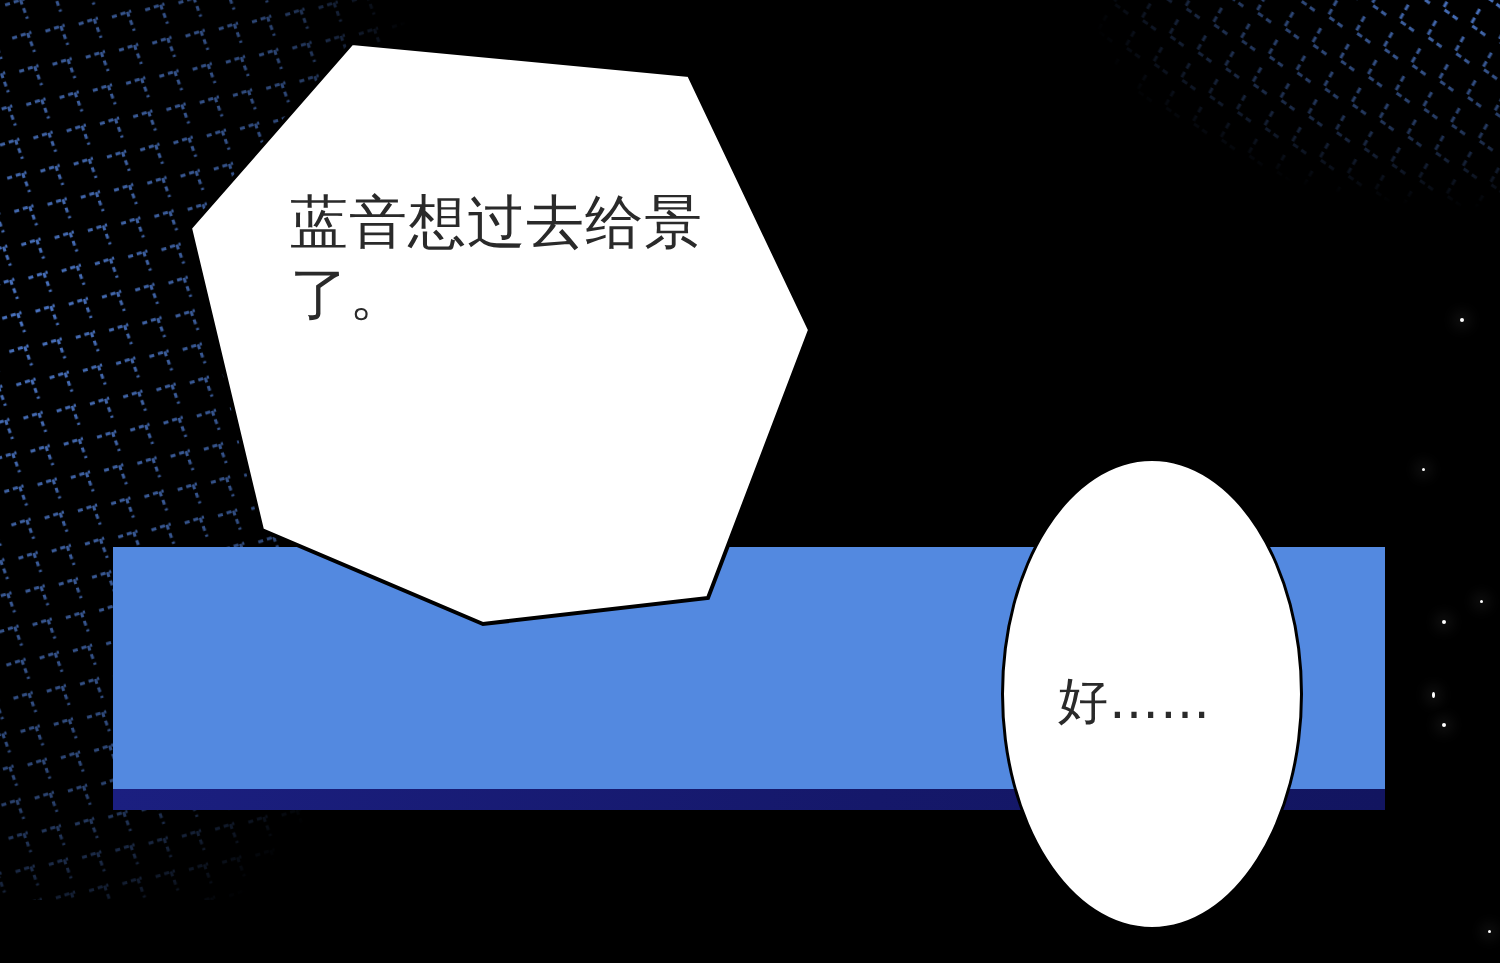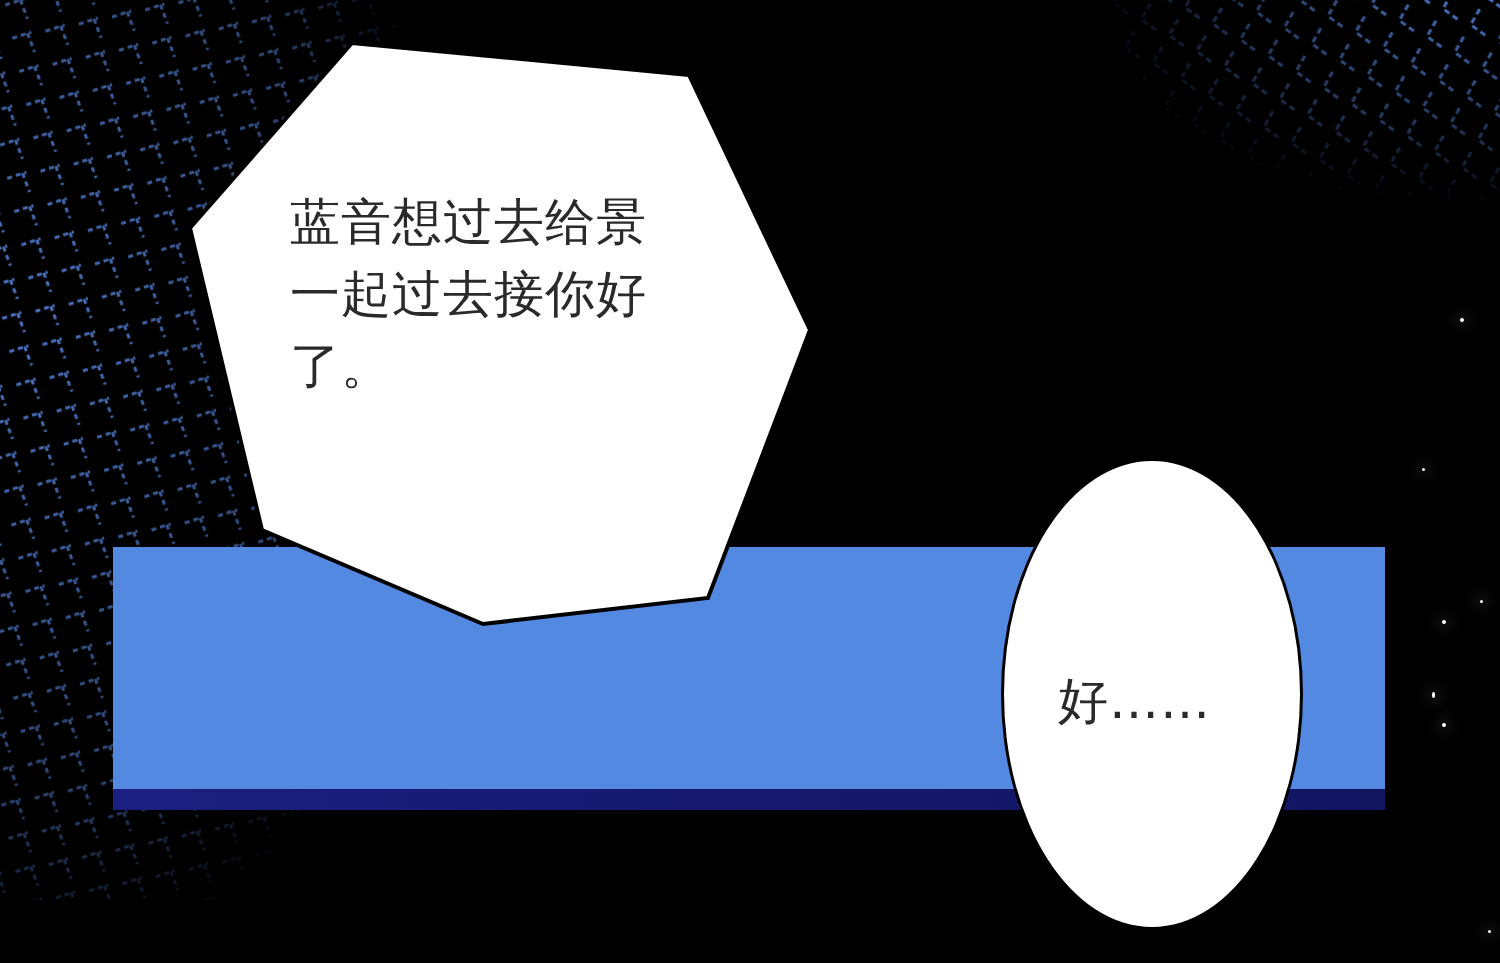--- a/index.html
+++ b/index.html
@@ -13,21 +13,21 @@
     position: absolute; left: 113px; top: 547px; width: 1272px; height: 263px;
     background: #5389e0;
   }
   .panel-bar-strip {
     position: absolute; left: 0; bottom: 0; width: 100%; height: 21px;
     background: linear-gradient(90deg, #1b1f80, #15186a 60%, #121560);
   }
   .bubble-poly { position: absolute; left: 0; top: 0; width: 1500px; height: 963px; pointer-events: none; }
   .bubble-text-1 {
     position: absolute; left: 290px; top: 186px; width: 420px;
-    font-size: 50px; line-height: 72px; color: #2a2a2a; letter-spacing: 1px;
+    font-size: 58px; line-height: 72px; color: #2a2a2a; letter-spacing: 1px;
   }
   .bubble-oval {
     position: absolute; left: 1001px; top: 458px; width: 302px; height: 472px;
     background: #ffffff; border: 3px solid #000; border-radius: 50%;
     box-sizing: border-box;
   }
   .bubble-text-2 {
     position: absolute; left: 1058px; top: 668px; font-size: 50px; color: #2a2a2a;
     white-space: nowrap; letter-spacing: 1px;
   }
@@ -76,18 +76,17 @@
 <div class="panel-bar">
   <div class="panel-bar-strip"></div>
 </div>
 
 <svg class="bubble-poly" viewBox="0 0 1500 963">
   <polygon points="352,43 689,75 810,330 708,598 483,624 262,530 190,228" fill="#ffffff" stroke="#000000" stroke-width="4" stroke-linejoin="miter"></polygon>
 </svg>
 
 <div class="bubble-text-1">
   <div>蓝音想过去给景</div>
-  <div>一起过去接你好</div>
   <div>了。</div>
 </div>
 
 <div class="bubble-oval"></div>
 <div class="bubble-text-2">好……</div>
 
 </body></html>

